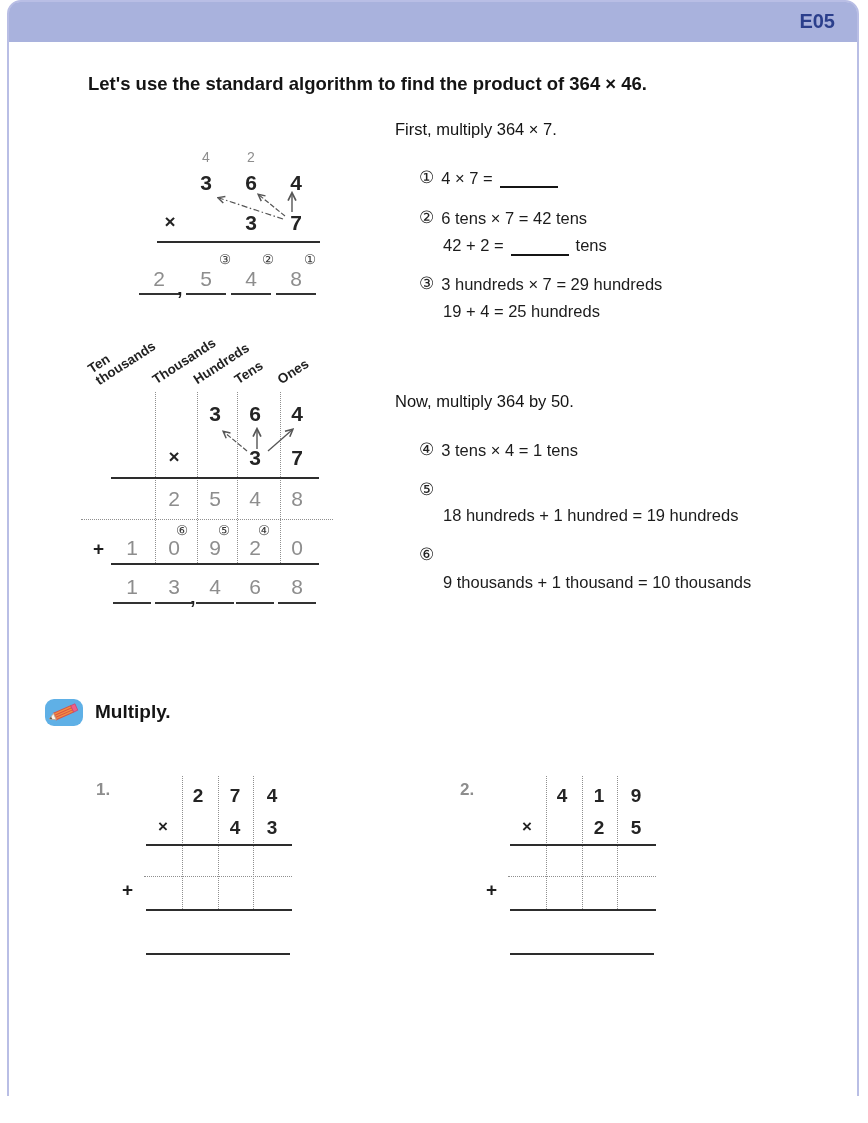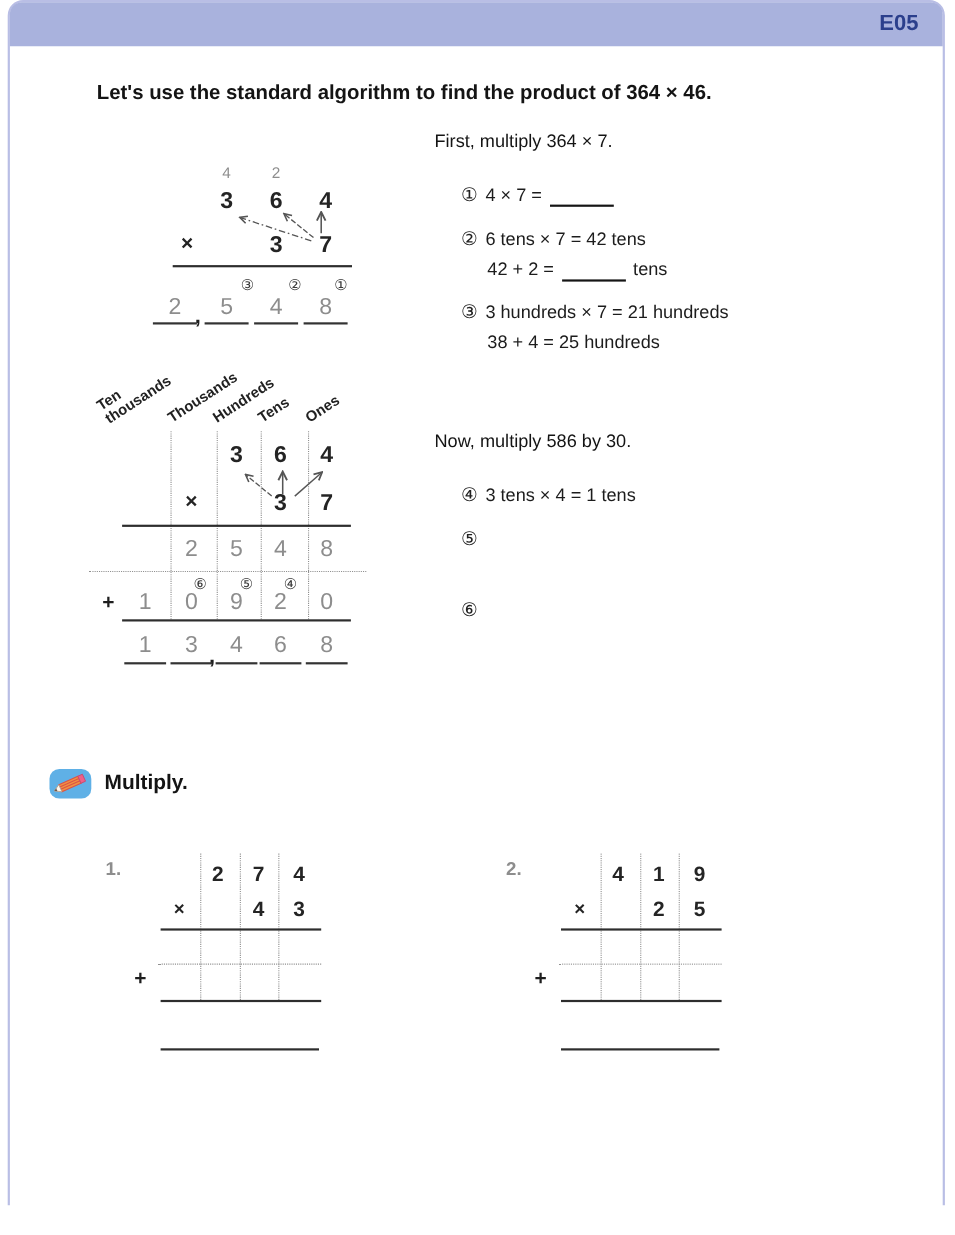--- a/index.html
+++ b/index.html
@@ -117,24 +117,24 @@
       <span class="step-num">②</span>
       <span>6 tens × 7 = 42 tens</span>
     </div>
     <div class="step-row" style="left:48px;top:115px">
       <span>42 + 2 =</span>
       <span class="blank"></span>
       <span>tens</span>
     </div>
     <div class="step-row" style="left:24px;top:153px">
       <span class="step-num">③</span>
-      <span>3 hundreds × 7 = 21 hundreds</span>
+      <span>3 hundreds × 7 = 29 hundreds</span>
     </div>
     <div class="step-row" style="left:48px;top:181px">
-      <span>38 + 4 = 25 hundreds</span>
+      <span>19 + 4 = 25 hundreds</span>
     </div>
   </div>
 
   <div class="abs" style="left:95px;top:335px;width:252px;height:285px">
     <div class="pv-head two-line" style="left:6px;top:25px">Ten thousands</div>
     <div class="pv-head" style="left:63px;top:38px">Thousands</div>
     <div class="pv-head" style="left:104px;top:38px">Hundreds</div>
     <div class="pv-head" style="left:145px;top:38px">Tens</div>
     <div class="pv-head" style="left:188px;top:38px">Ones</div>
 
@@ -192,30 +192,36 @@
     <span class="comma" style="left:95px;top:252px">,</span>
 
     <div class="useg" style="left:18px;top:267px;width:38px"></div>
     <div class="useg" style="left:60px;top:267px;width:38px"></div>
     <div class="useg" style="left:101px;top:267px;width:38px"></div>
     <div class="useg" style="left:141px;top:267px;width:38px"></div>
     <div class="useg" style="left:183px;top:267px;width:38px"></div>
   </div>
 
   <div class="abs" style="left:395px;top:392px;width:450px;height:210px">
-    <div class="sec-heading" style="left:0;top:0">Now, multiply 586 by 30.</div>
+    <div class="sec-heading" style="left:0;top:0">Now, multiply 364 by 50.</div>
     <div class="step-row" style="left:24px;top:47px">
       <span class="step-num">④</span>
       <span>3 tens × 4 = 1 tens</span>
     </div>
     <div class="step-row" style="left:24px;top:87px">
       <span class="step-num">⑤</span>
     </div>
+    <div class="step-row" style="left:48px;top:113px">
+      <span>18 hundreds + 1 hundred = 19 hundreds</span>
+    </div>
     <div class="step-row" style="left:24px;top:152px">
       <span class="step-num">⑥</span>
+    </div>
+    <div class="step-row" style="left:48px;top:180px">
+      <span>9 thousands + 1 thousand = 10 thousands</span>
     </div>
   </div>
 
   <div class="badge">
     <svg width="38" height="27" viewBox="0 0 38 27">
       <g transform="rotate(-24 19 13.5)">
         <rect x="9" y="10" width="19" height="7" fill="#f2913f" stroke="#d95248" stroke-width="1"></rect>
         <line x1="9" y1="12.3" x2="28" y2="12.3" stroke="#d95248" stroke-width="1"></line>
         <line x1="9" y1="14.6" x2="28" y2="14.6" stroke="#d95248" stroke-width="1"></line>
         <rect x="28" y="10" width="4.5" height="7" fill="#ef5f88" stroke="#c94a71" stroke-width="0.8"></rect>

